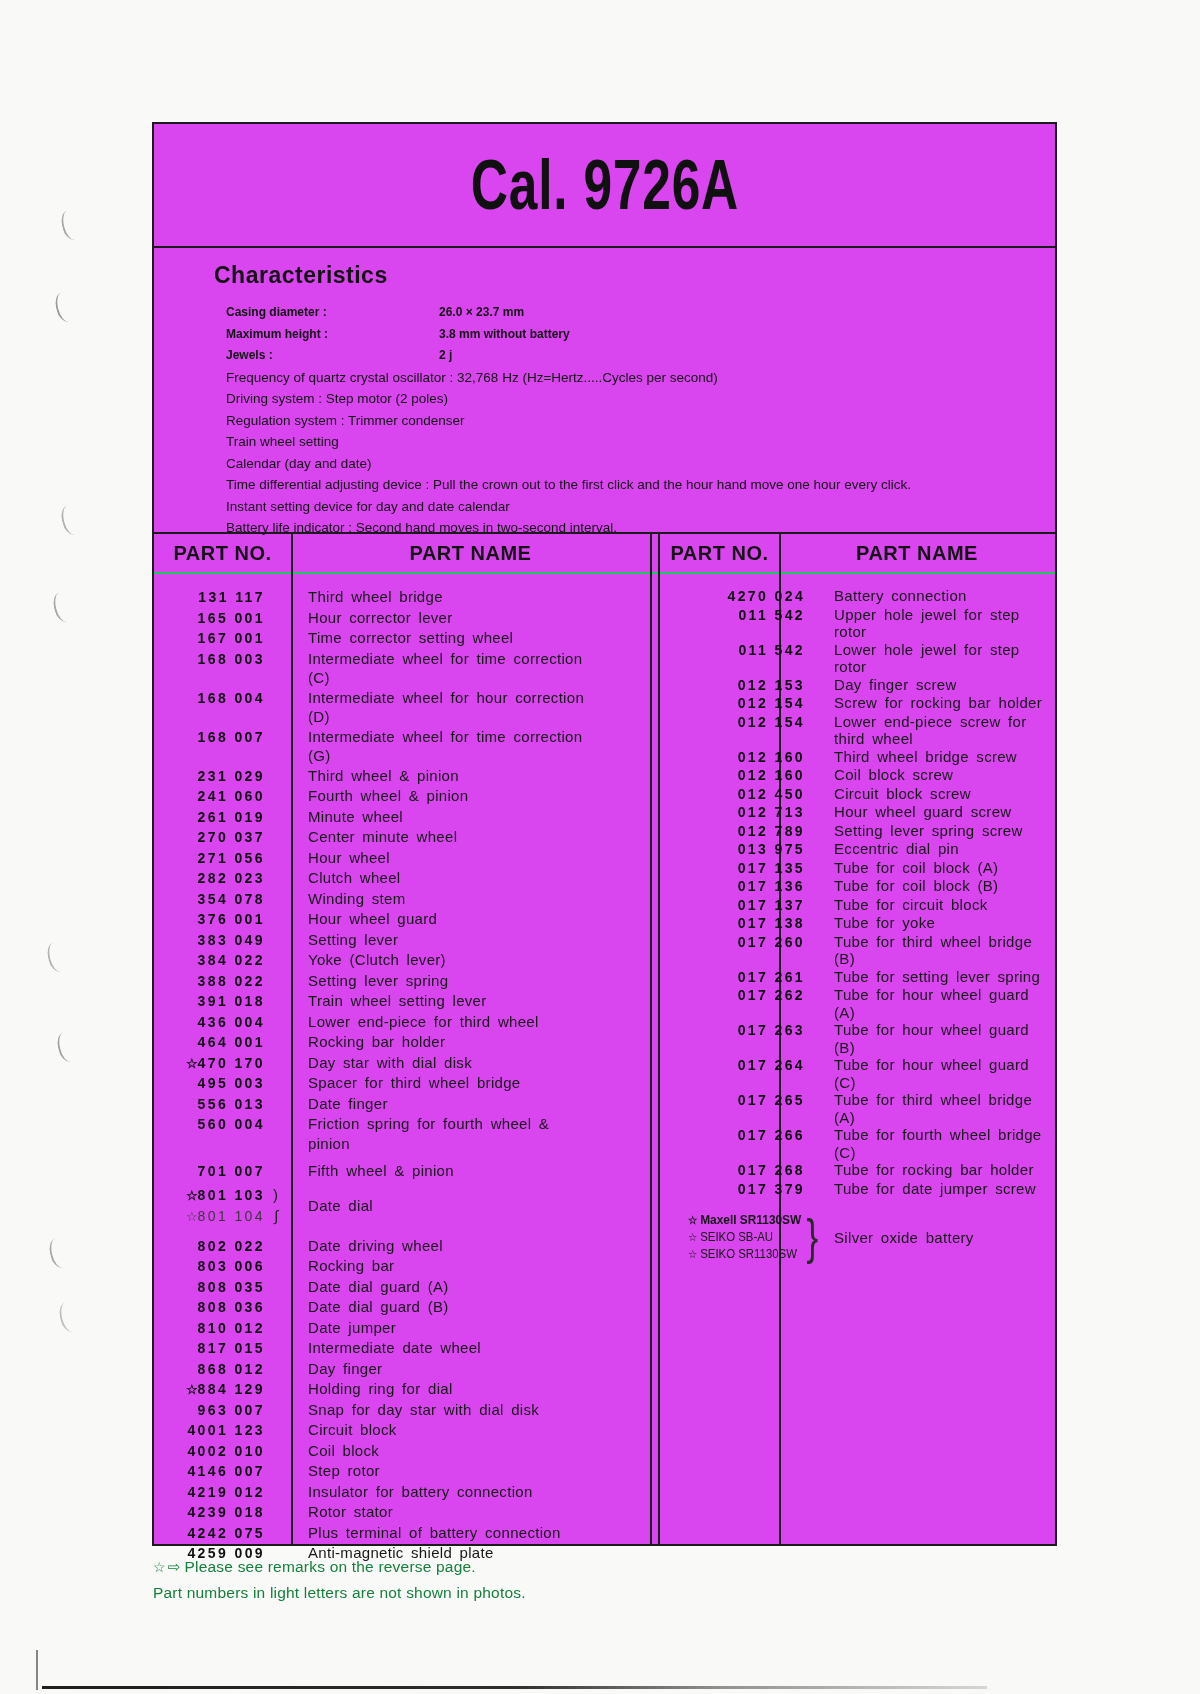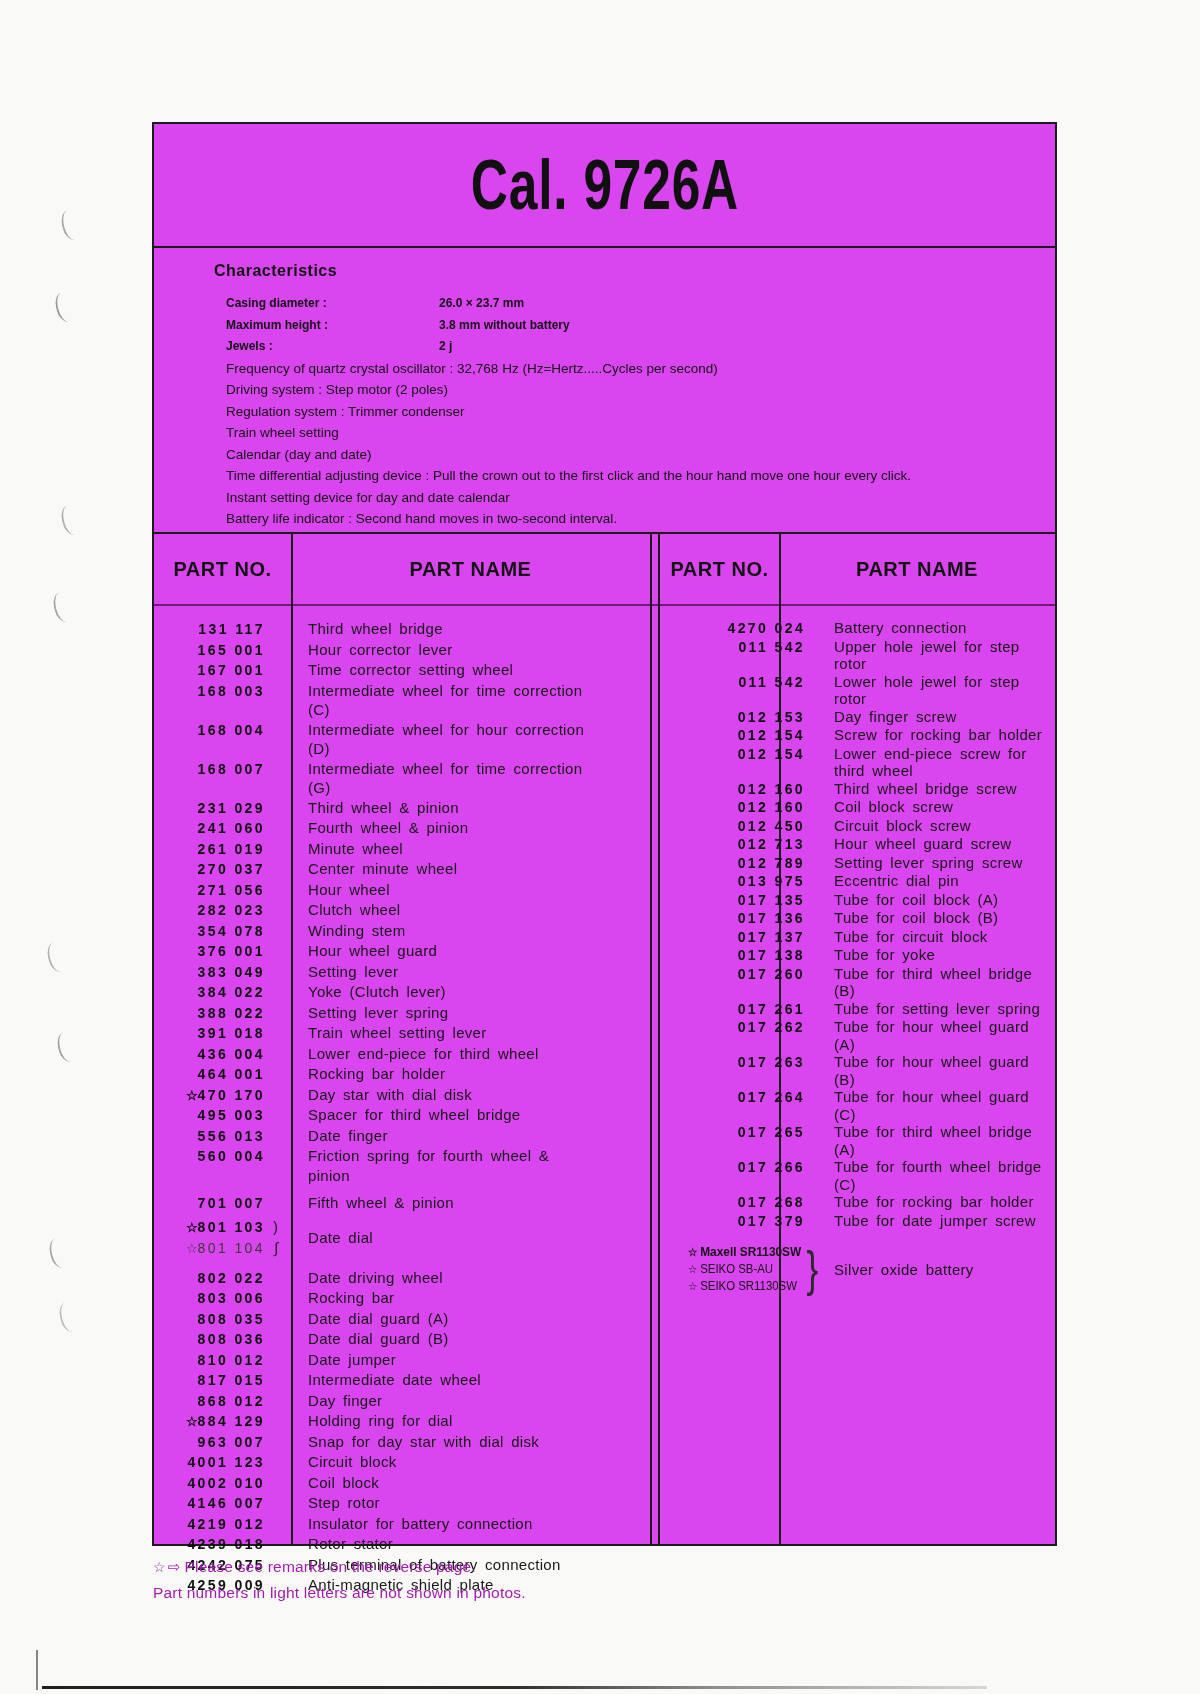--- a/index.html
+++ b/index.html
@@ -8,31 +8,31 @@
 
   
   .doc{position:absolute;left:152px;top:122px;width:901px;border:2px solid #1b1b1b;background:#d946ef;}
 
   
   .title-box{height:122px;border-bottom:2px solid #1b1b1b;display:flex;align-items:center;justify-content:center;}
   .title{font-size:66px;font-weight:bold;letter-spacing:1px;transform:scale(0.78,1.06);white-space:nowrap;color:#101010;}
 
   
   .char-box{height:284px;padding:14px 0 0 60px;box-sizing:border-box;}
-  .char-heading{font-size:16px;font-weight:bold;letter-spacing:0.5px;margin:0 0 13px 0;}
+  .char-heading{font-size:23px;font-weight:bold;letter-spacing:0.5px;margin:0 0 13px 0;}
   .spec-row{display:flex;font-size:12px;line-height:21.5px;font-weight:bold;}
   .spec-label{width:225px;padding-left:12px;box-sizing:border-box;}
   .spec-value{}
   .char-line{font-size:13.5px;line-height:21.5px;padding-left:12px;white-space:nowrap;}
 
   
   .parts-table{position:relative;height:1012px;border-top:2px solid #1b1b1b;box-sizing:border-box;}
   .vline{position:absolute;top:0;bottom:0;width:1.5px;background:#1b1b1b;}
   .vl-a{left:137px;} .vl-b{left:496px;} .vl-c{left:504px;} .vl-d{left:625px;}
-  .thead{display:flex;height:72px;align-items:center;border-bottom:2px solid #701a75;box-sizing:border-box;}
+  .thead{display:flex;height:40px;align-items:center;border-bottom:2px solid #22c55e;box-sizing:border-box;}
   .th{font-size:20px;font-weight:bold;letter-spacing:0.5px;text-align:center;}
   .th1{width:137px;} .th2{width:359px;} .thgap{width:10px;} .th3{width:119px;} .th4{width:276px;}
 
   .tbody{display:flex;padding-top:13px;}
   .half-left{width:591px;}
   .half-right{width:395px;margin-left:10px;}
 
   .trow{display:grid;}
   .half-left  .trow{grid-template-columns:137px 1fr;line-height:19.5px;}
   .half-right .trow{grid-template-columns:119px 1fr;line-height:17.5px;}
@@ -55,21 +55,21 @@
   .battery{margin-top:14px;}
   .battery .cname{display:flex;align-items:center;}
   .bat-line{text-align:left;margin-left:-10px;font-size:12px;line-height:17px;letter-spacing:0;white-space:nowrap;
             transform:scaleX(.95);transform-origin:left;color:#151515;}
   .bat-line.bold{font-weight:bold;font-size:12.5px;}
   .bat-line .star{font-size:11px;margin-right:3px;}
   .brace{position:absolute;right:-4px;top:0px;font-size:50px;font-weight:300;line-height:51px;
          transform:scaleX(.7);color:#2a2a2a;}
 
   
-  .footer{position:absolute;left:153px;top:1554px;font-size:15.5px;line-height:25px;color:#a21caf;letter-spacing:0.2px;}
+  .footer{position:absolute;left:153px;top:1554px;font-size:15.5px;line-height:25px;color:#15803d;letter-spacing:0.2px;}
   .footer .star{font-size:14px;margin-right:2px;}
   .footer .arrow{font-size:15px;margin-right:4px;}
 
   
   .mark{position:absolute;width:16px;height:30px;border-left:2px solid rgba(35,35,35,.55);
         border-radius:50% 0 0 50%;transform:rotate(-14deg);}
   .scanline{position:absolute;left:42px;top:1686px;width:945px;height:3px;
             background:linear-gradient(to right,#1f1f1f 0%,#2e2e2e 50%,rgba(60,60,60,.55) 72%,rgba(90,90,90,.22) 100%);}
   .scantick{position:absolute;left:36px;top:1650px;width:2px;height:40px;background:rgba(40,40,40,.55);}
 </style>

